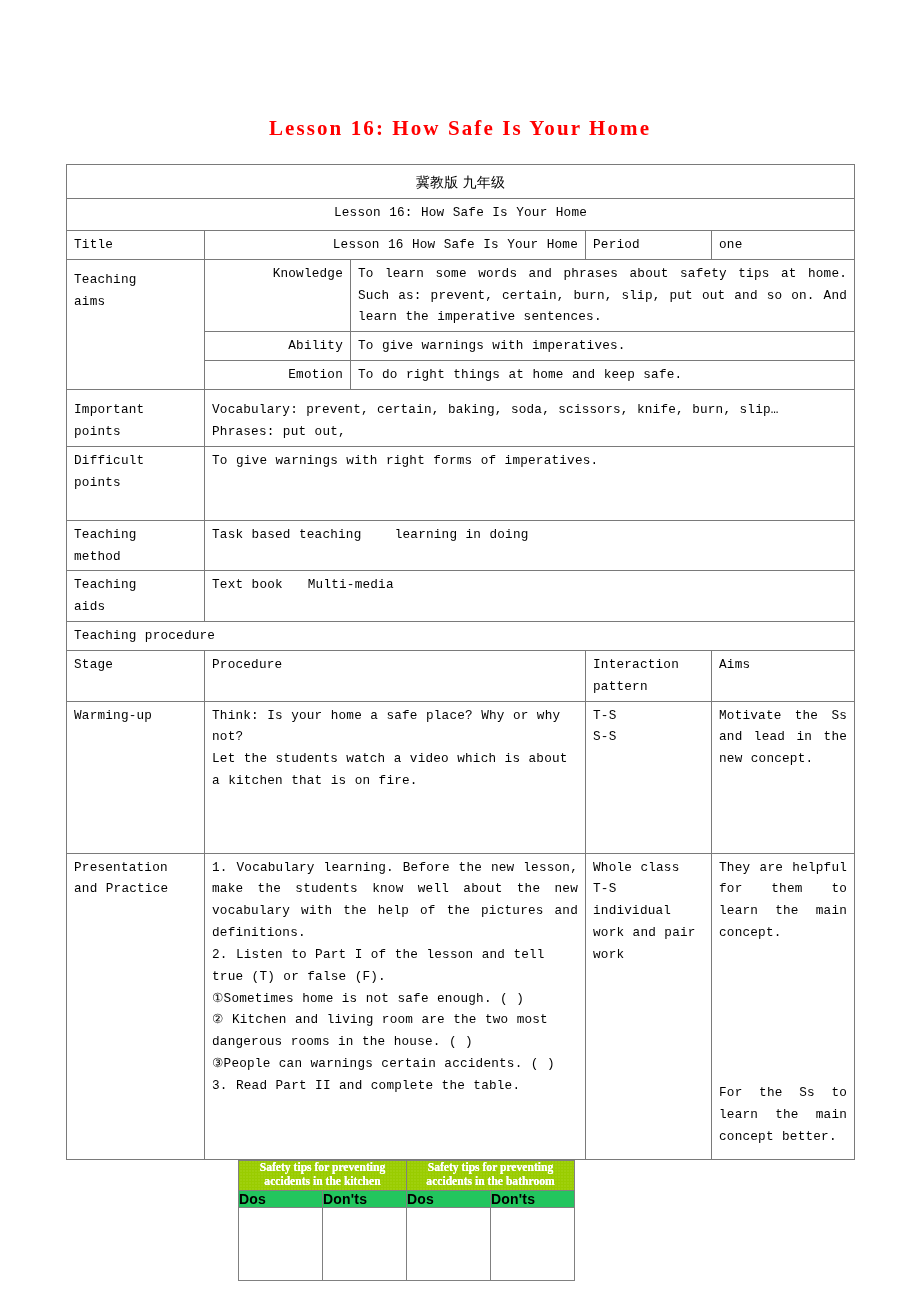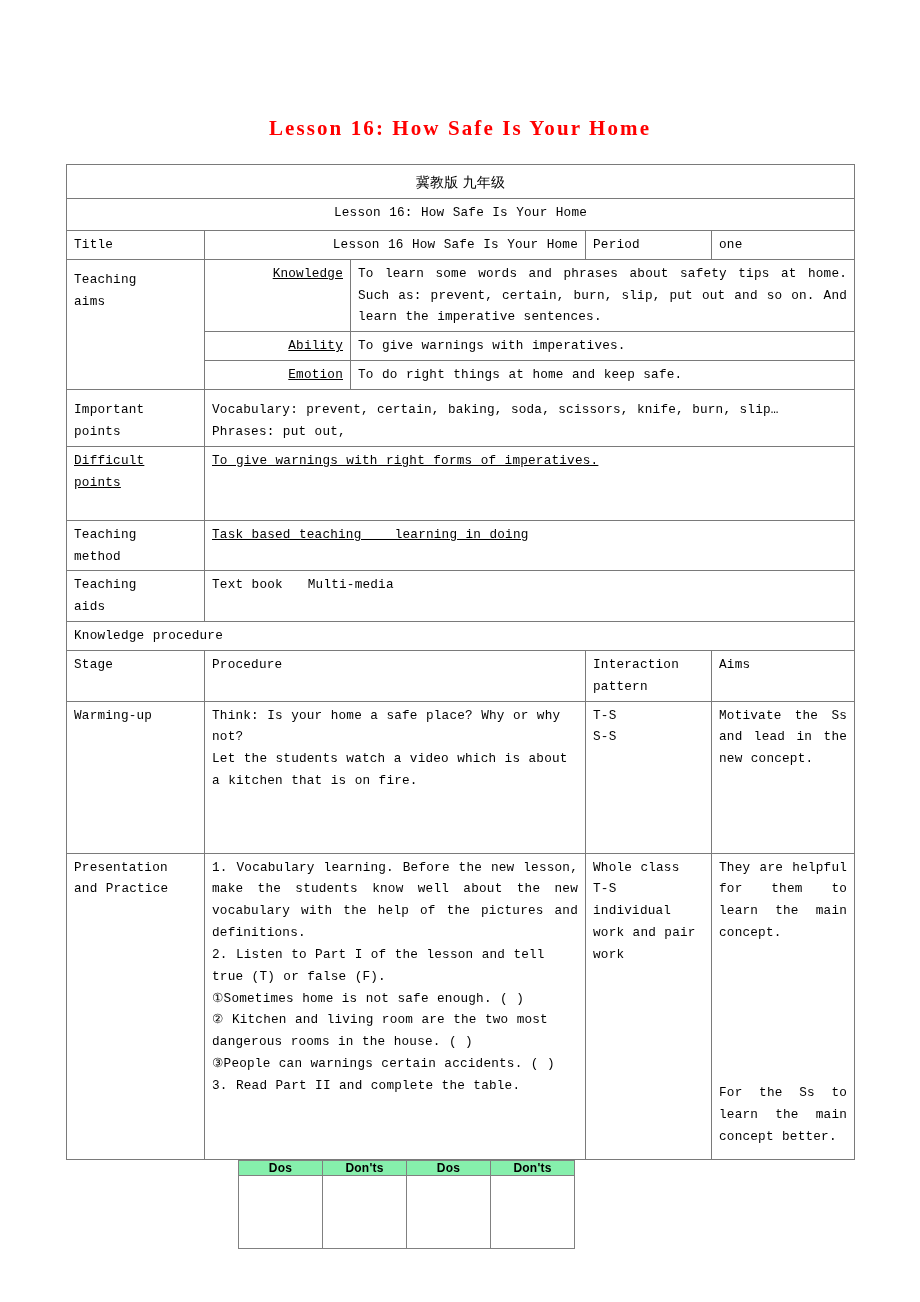--- a/index.html
+++ b/index.html
@@ -60,21 +60,21 @@
     padding-top: 6px !important;
     letter-spacing: 1px;
   }
   .hdr-en {
     text-align: center;
     padding-bottom: 6px !important;
     letter-spacing: 0.8px;
   }
   .ctr { text-align: right; }
   .just { text-align: justify; text-align-last: left; }
-  .mid { vertical-align: middle; text-decoration: underline; }
+  .mid { vertical-align: middle; }
   .nowrap { white-space: pre; margin-left: 40px; }
   .pad-cell { padding-top: 9px !important; }
   
   
   .tips-wrap {
     margin-top: 0px;
     padding-left: 172px;
   }
   table.tips {
     border-collapse: collapse;
@@ -95,26 +95,25 @@
     color: #ffffff;
     font-family: "Liberation Serif", "DejaVu Serif", serif;
     font-weight: bold;
     font-size: 11.6px;
     text-align: center;
     line-height: 1.28;
     padding: 3px 2px 4px 2px;
     text-shadow: 0 0 0 #ffffff;
   }
   td.tips-yellow {
-    background-color: #86efac;
+    background-color: #22c55e;
     color: #000000;
     font-family: "Liberation Sans", "DejaVu Sans", sans-serif;
     font-weight: bold;
-    font-size: 12px;
-    text-align: center;
+    font-size: 14px;
     padding: 2px 0 3px 0;
     letter-spacing: 0.2px;
   }
   td.tips-blank {
     background: #ffffff;
     height: 72px;
   }
 </style>
 </head>
 <body>
@@ -183,21 +182,21 @@
         <td class="mid nowrap" colspan="4">Task based teaching    learning in doing</td>
       </tr>
 
       <tr style="height:48px">
         <td class="nowrap">Teaching
 aids</td>
         <td class="nowrap" colspan="4">Text book   Multi-media</td>
       </tr>
 
       <tr style="height:28px">
-        <td colspan="5">Knowledge procedure</td>
+        <td colspan="5">Teaching procedure</td>
       </tr>
 
       <tr style="height:48px">
         <td>Stage</td>
         <td colspan="2">Procedure</td>
         <td class="nowrap">Interaction
 pattern</td>
         <td>Aims</td>
       </tr>
 
@@ -242,20 +241,24 @@
   <div class="tips-wrap">
     <table class="tips">
       <colgroup>
         <col style="width:84px">
         <col style="width:84px">
         <col style="width:84px">
         <col style="width:84px">
       </colgroup>
       <tbody>
         <tr>
+          <td class="tips-green" colspan="2">Safety tips for preventing accidents in the kitchen</td>
+          <td class="tips-green" colspan="2">Safety tips for preventing accidents in the bathroom</td>
+        </tr>
+        <tr>
           <td class="tips-yellow">Dos</td>
           <td class="tips-yellow">Don'ts</td>
           <td class="tips-yellow">Dos</td>
           <td class="tips-yellow">Don'ts</td>
         </tr>
         <tr>
           <td class="tips-blank"></td>
           <td class="tips-blank"></td>
           <td class="tips-blank"></td>
           <td class="tips-blank"></td>

